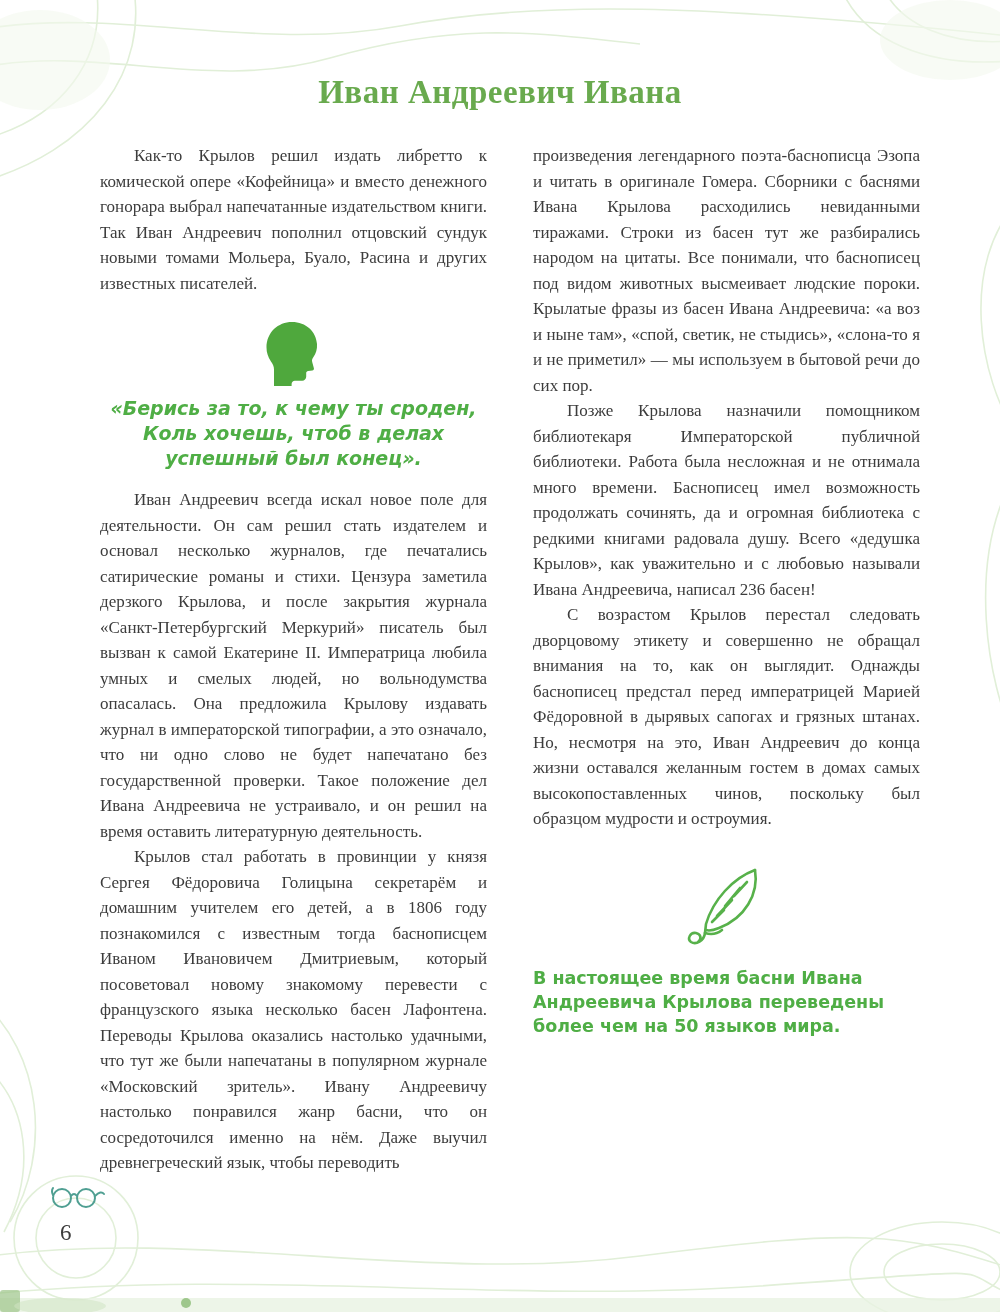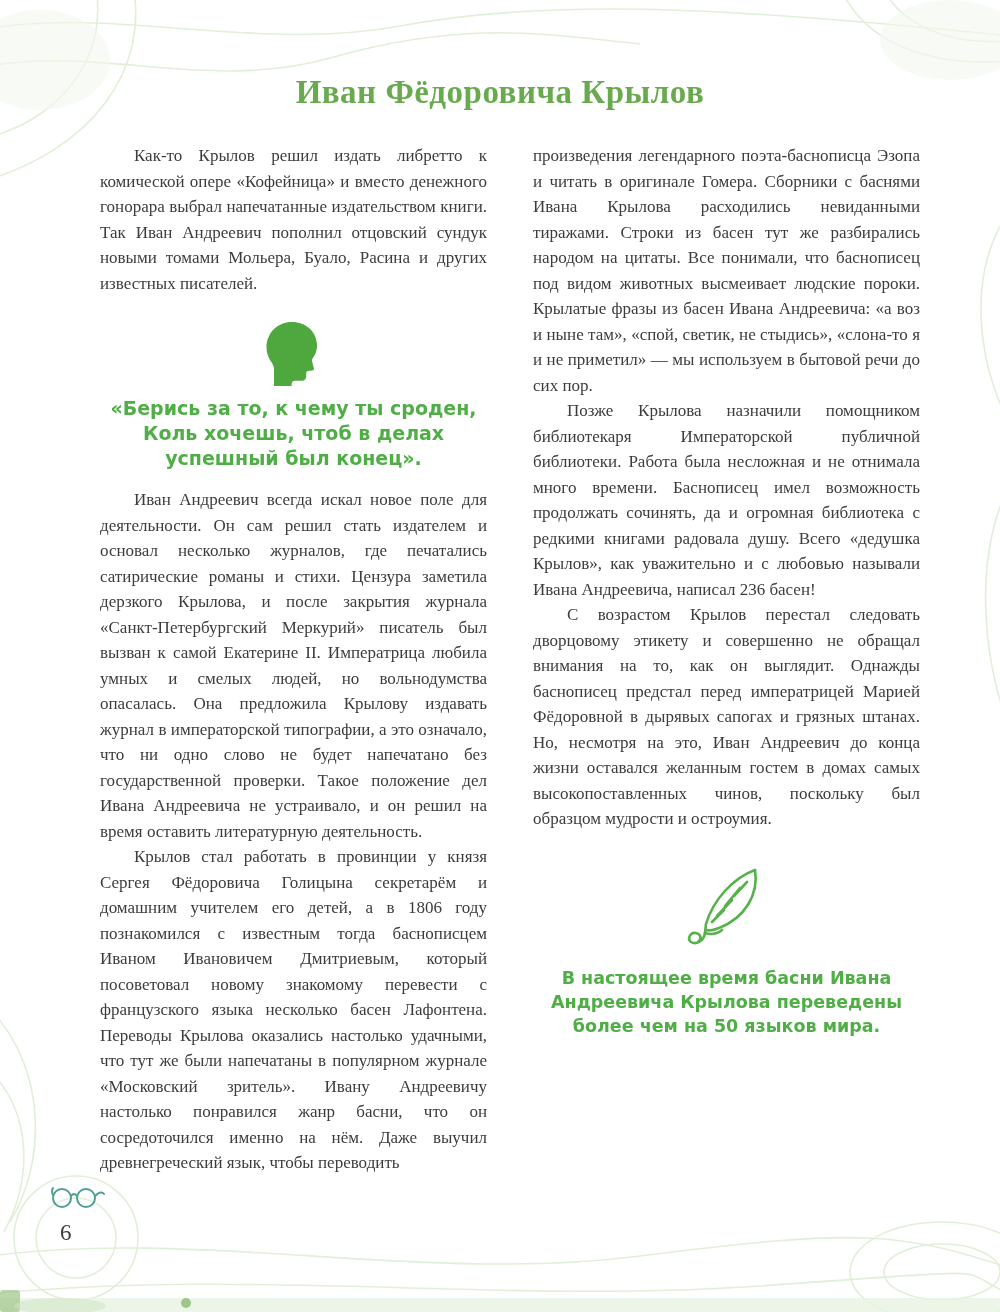--- a/index.html
+++ b/index.html
@@ -46,30 +46,31 @@
   .portrait-wrap { width:64px; height:66px; margin:24px auto 10px; }
   .quote {
     font-family:"DejaVu Sans", sans-serif;
     font-weight:700;
     color:#4fae45;
     font-size:19px;
     line-height:25px;
     text-align:center;
     white-space:pre-line;
     margin:0 0 16px;
+    font-style:italic;
   }
 
   .feather-wrap { width:100px; height:100px; margin:30px auto 4px; }
   .caption {
     font-family:"DejaVu Sans", sans-serif;
     font-weight:700;
     color:#4fae45;
     font-size:17.5px;
     line-height:24px;
-    text-align:center;
+    text-align:left;
     white-space:pre-line;
     margin:0;
   }
 
   .glasses {
     position:absolute; left:50px; top:1182px;
     width:56px; height:30px; z-index:1;
   }
   .page-number {
     position:absolute; left:60px; top:1220px;
@@ -108,21 +109,21 @@
       <rect x="0" y="1290" width="20" height="22" rx="3" fill="#9cc489" opacity="0.7"></rect>
       <circle cx="186" cy="1303" r="5" fill="#8abb74" opacity="0.8"></circle>
       <ellipse cx="60" cy="1306" rx="46" ry="8" fill="#cfe3c2" opacity="0.55"></ellipse>
       <ellipse cx="950" cy="40" rx="70" ry="40" fill="#f3f8ef" opacity="0.6"></ellipse>
       <ellipse cx="40" cy="60" rx="70" ry="50" fill="#f3f8ef" opacity="0.6"></ellipse>
     </g>
   </svg>
 
   <div class="content">
 
-    <h1 class="title">Иван Фёдоровича Крылов</h1>
+    <h1 class="title">Иван Андреевич Ивана</h1>
 
     <div class="columns">
 
       <div class="col">
         <p class="para indent">Как-то Крылов решил издать либретто к комической опере «Кофейница» и вместо денежного гонорара выбрал напечатанные издательством книги. Так Иван Андреевич пополнил отцовский сундук новыми томами Мольера, Буало, Расина и других известных писателей.</p>
 
         <div class="portrait-wrap">
           <svg viewBox="0 0 64 66" width="64" height="66" aria-hidden="true">
             <path fill="#4fa83d" d="M30 2c14 0 24 9.5 25 22 .4 5.2-1.2 9.6-3.4 12.8-1.5 2.2-1.9 3.2-1.4 5.2l1.7 6.3c.3 1.1-.5 2.2-1.6 2.3l-4.2.4c-1.1.1-1.9 1-1.9 2.1v3.6c0 2.2-1.8 4-4 4h-7.4c-1.8 0-3.2 1.4-3.2 3.2V66H12V49.5c0-3.2-1.2-5.3-3.2-8.3C6 37 4.5 32.6 4.5 27.6 4.5 12.4 16 2 30 2z"></path>
           </svg>

